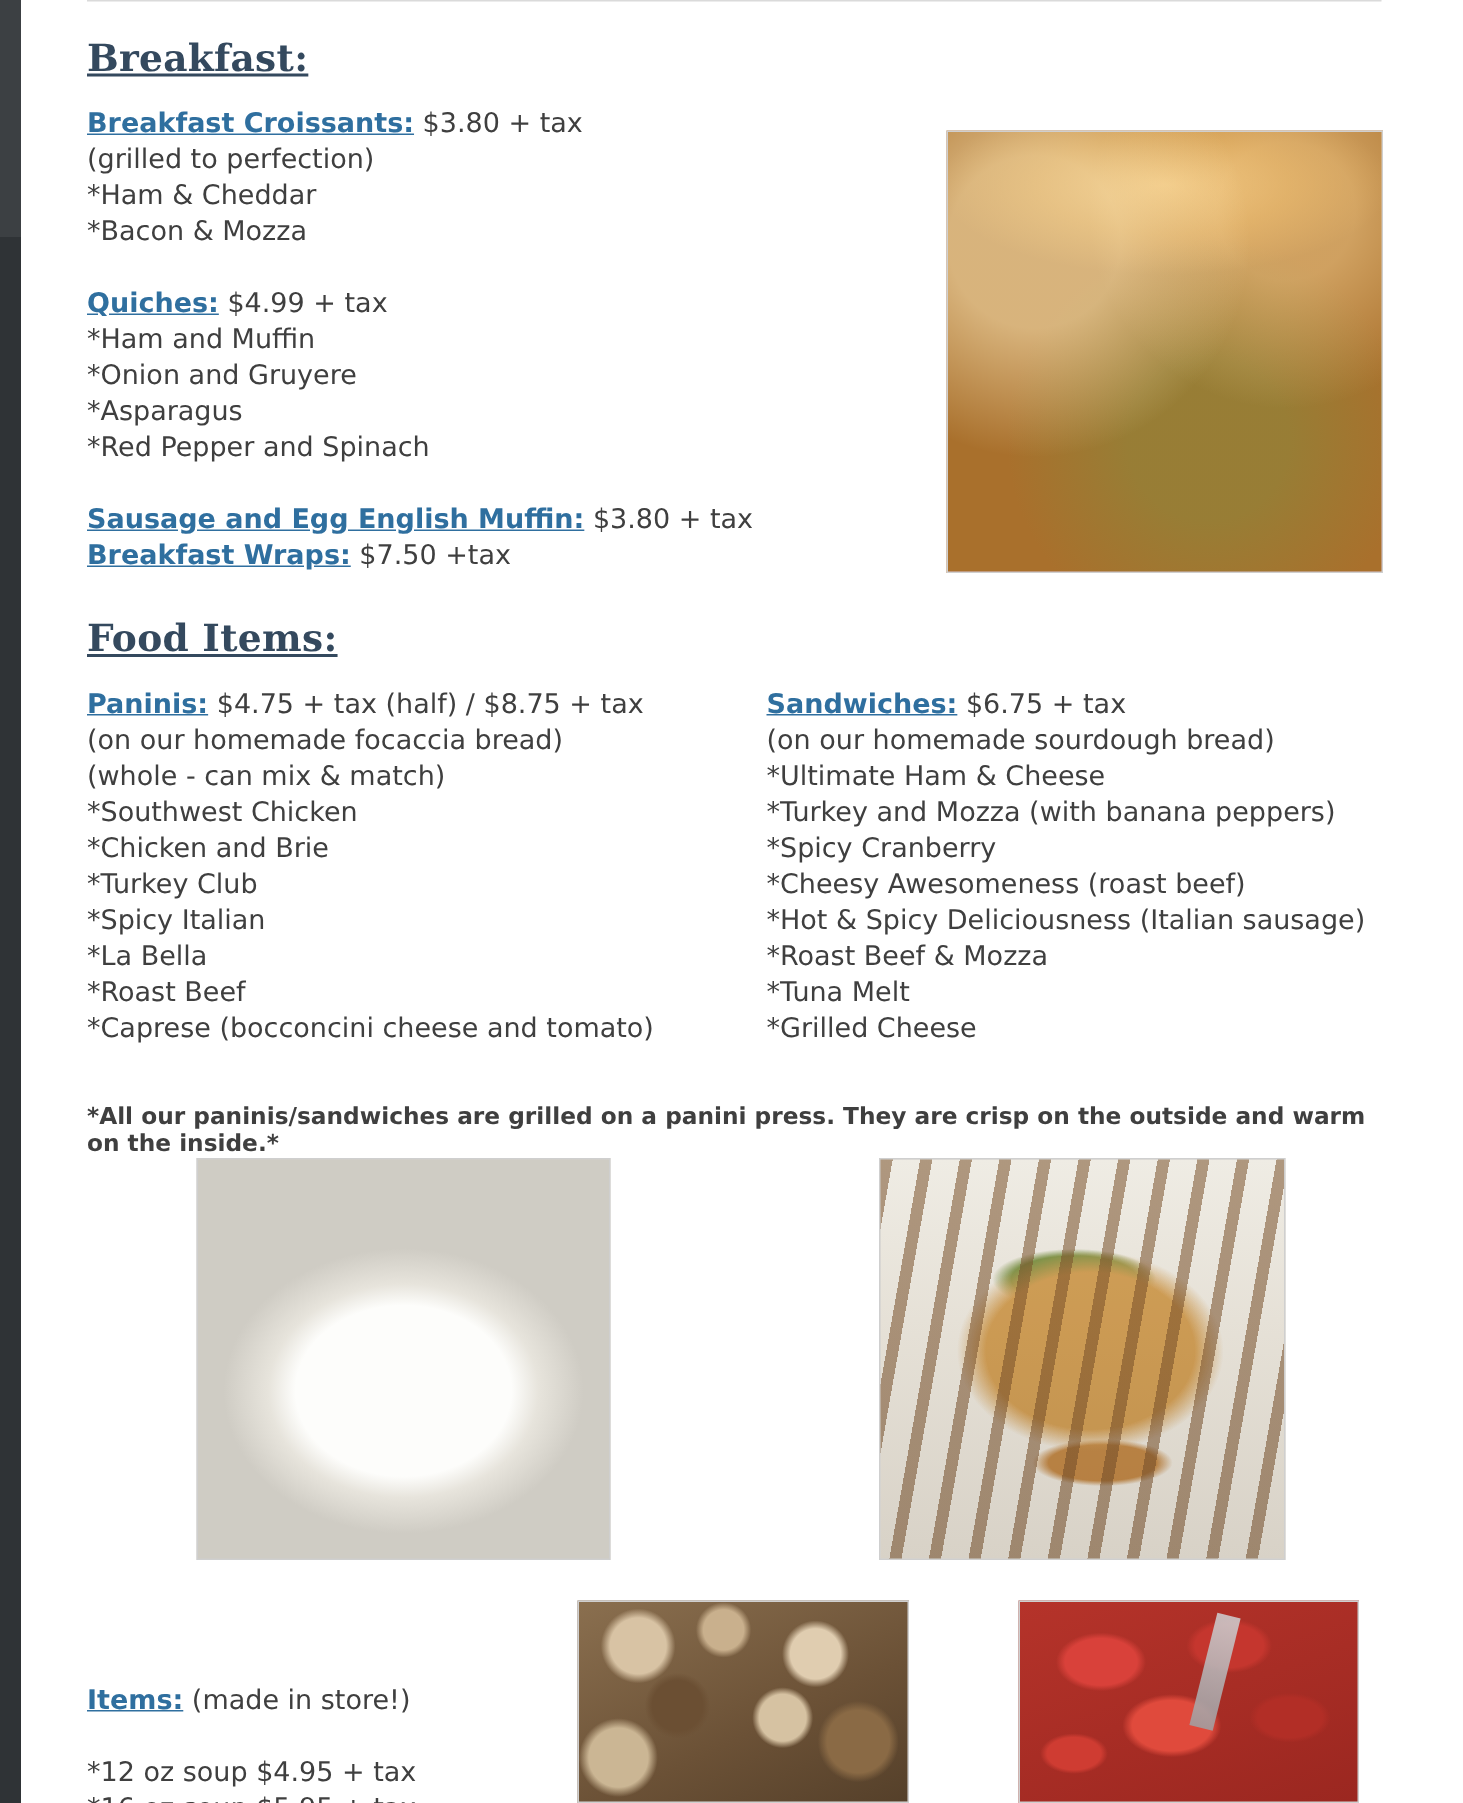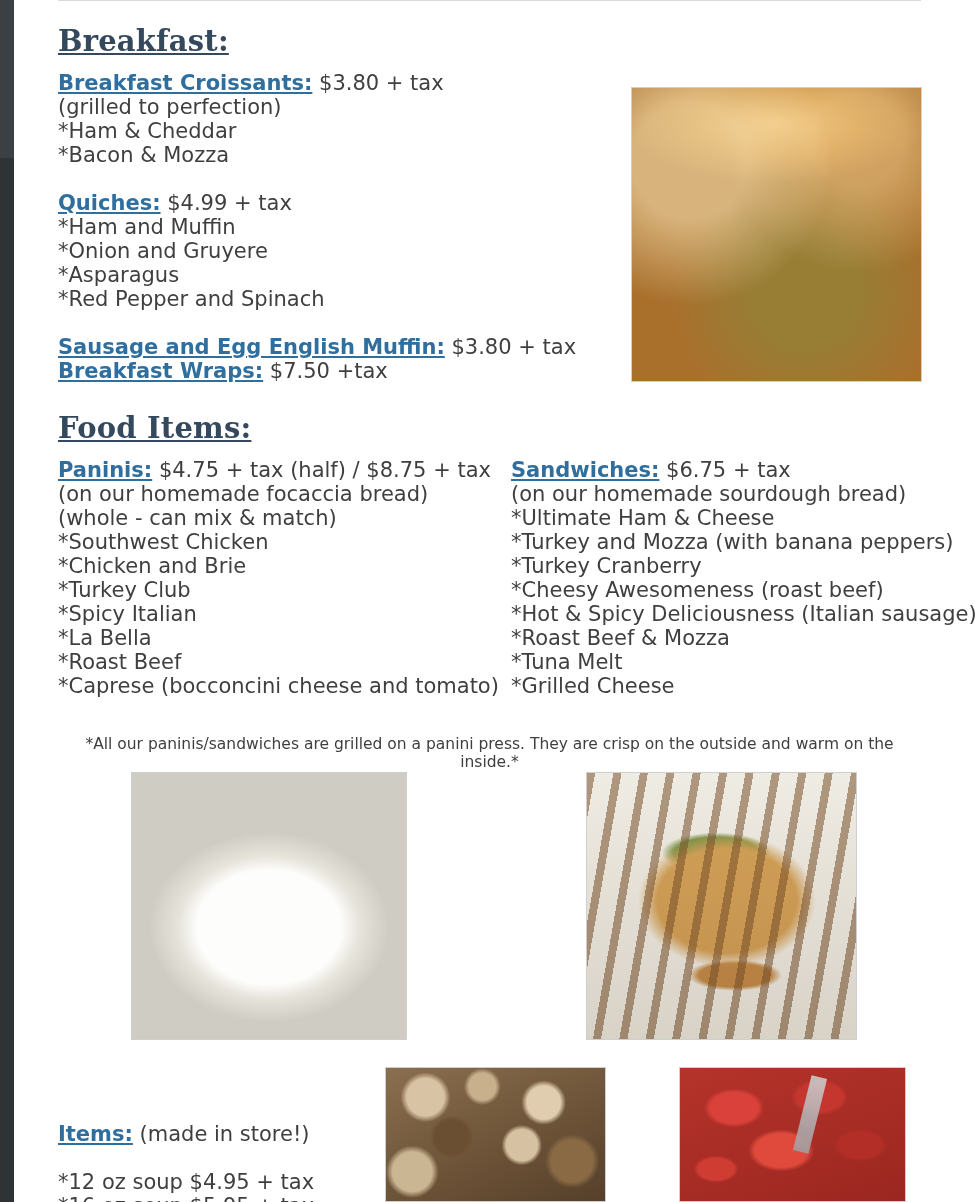--- a/index.html
+++ b/index.html
@@ -40,32 +40,32 @@
   .topline {
     position: absolute;
     left: 58px; top: 0px;
     width: 863px;
     border-top: 1px solid #dadada;
   }
 
   h2.section {
     font-family: "DejaVu Serif", serif;
     font-weight: bold;
-    font-size: 29px;
+    font-size: 25px;
     color: #34495e;
     margin: 0;
     padding: 0;
     text-decoration: underline;
     letter-spacing: 0.2px;
   }
   #breakfast-heading { position: absolute; left: 58px; top: 24px; }
   #food-heading { position: absolute; left: 58px; top: 411px; }
 
   .menu-line {
-    font-size: 21px;
+    font-size: 18px;
     line-height: 24px;
     color: #3f3f3f;
     white-space: nowrap;
   }
   .menu-line .lbl {
     color: #2f6f9f;
     font-weight: bold;
     text-decoration: underline;
   }
 
@@ -119,23 +119,23 @@
   #sandwich-col {
     position: absolute;
     left: 511px; top: 458px;
     width: 420px;
   }
 
   #grill-note {
     position: absolute;
     left: 58px; top: 735px;
     width: 863px;
-    text-align: center;
     font-size: 15.5px;
     color: #3f3f3f;
+    font-weight: bold;
   }
 
   
   #panini-photo {
     left: 131px; top: 772px;
     width: 276px; height: 268px;
     background-color: #d8d4cc;
     background-image:
       radial-gradient(ellipse 120px 95px at 50% 58%, #fdfdfb 0 60%, #e7e4dc 75%, #cfccc4 100%),
       linear-gradient(180deg, #cfcac0 0%, #ddd8ce 30%, #c9c4ba 100%);
@@ -263,21 +263,21 @@
     <div class="menu-line">*La Bella</div>
     <div class="menu-line">*Roast Beef</div>
     <div class="menu-line">*Caprese (bocconcini cheese and tomato)</div>
   </div>
 
   <div id="sandwich-col">
     <div class="menu-line"><span class="lbl">Sandwiches:</span><span> $6.75 + tax</span></div>
     <div class="menu-line blue">(on our homemade sourdough bread)</div>
     <div class="menu-line">*Ultimate Ham &amp; Cheese</div>
     <div class="menu-line">*Turkey and Mozza (with banana peppers)</div>
-    <div class="menu-line">*Turkey Cranberry</div>
+    <div class="menu-line">*Spicy Cranberry</div>
     <div class="menu-line">*Cheesy Awesomeness (roast beef)</div>
     <div class="menu-line">*Hot &amp; Spicy Deliciousness (Italian sausage)</div>
     <div class="menu-line">*Roast Beef &amp; Mozza</div>
     <div class="menu-line">*Tuna Melt</div>
     <div class="menu-line">*Grilled Cheese</div>
   </div>
 
   <div id="grill-note">*All our paninis/sandwiches are grilled on a panini press. They are crisp on the outside and warm on the inside.*</div>
 
   <div class="photo" id="panini-photo"></div>

